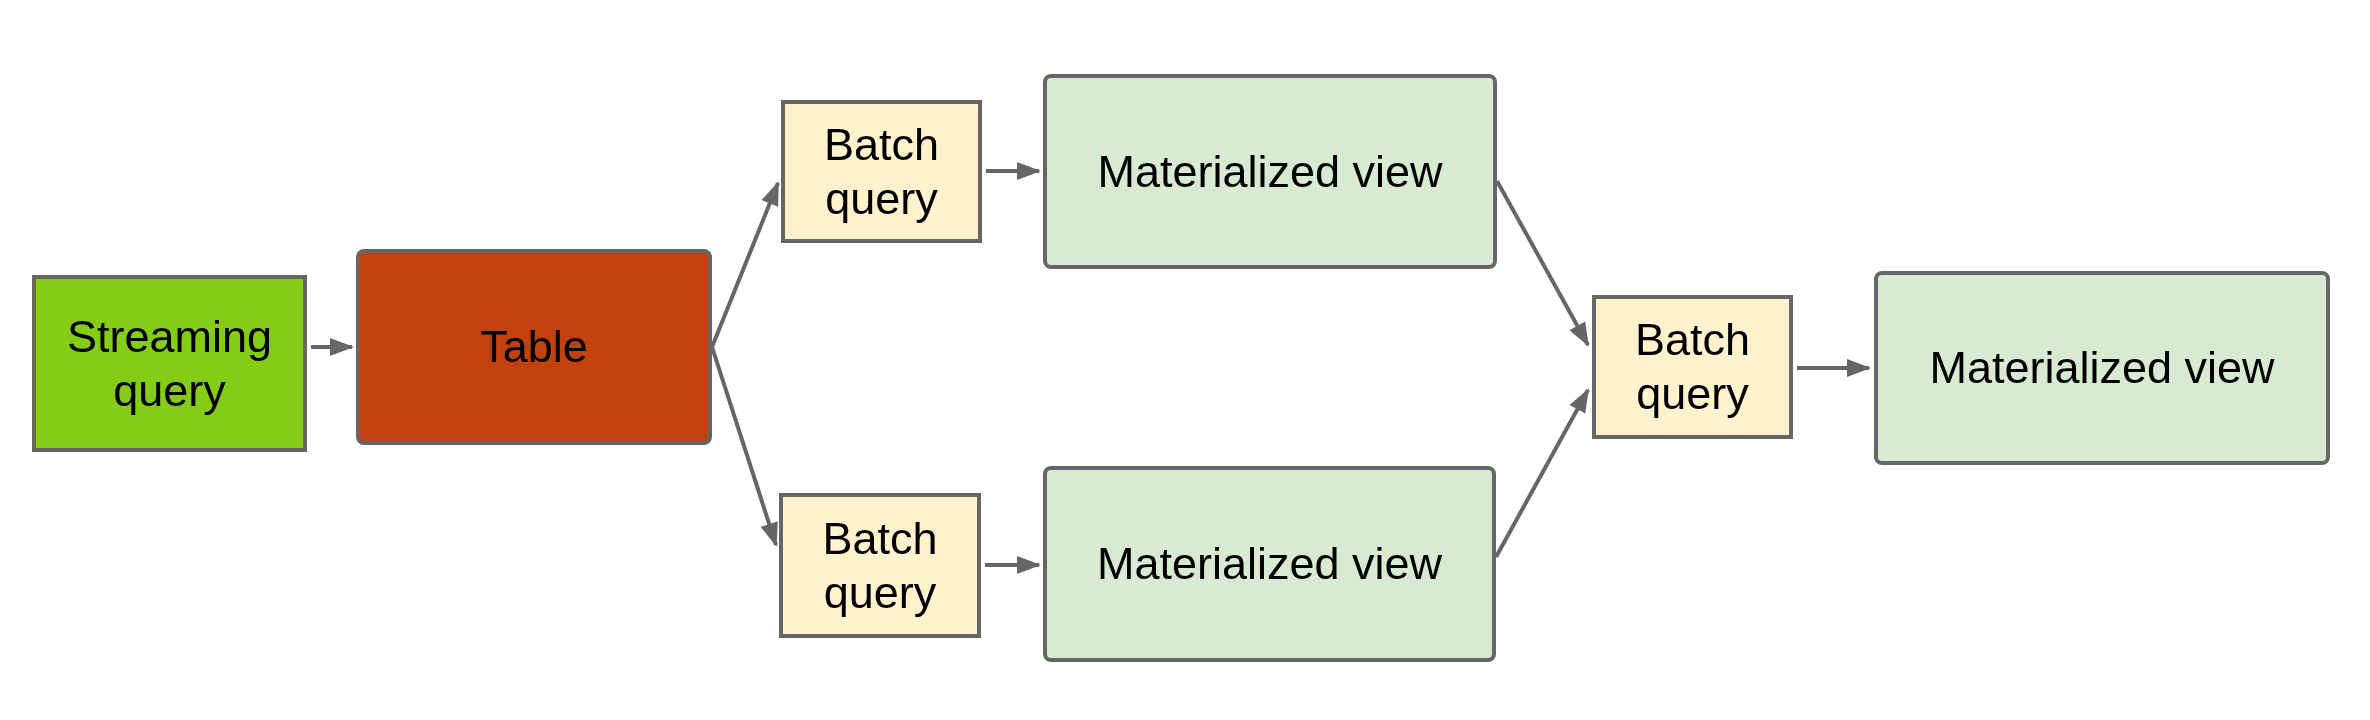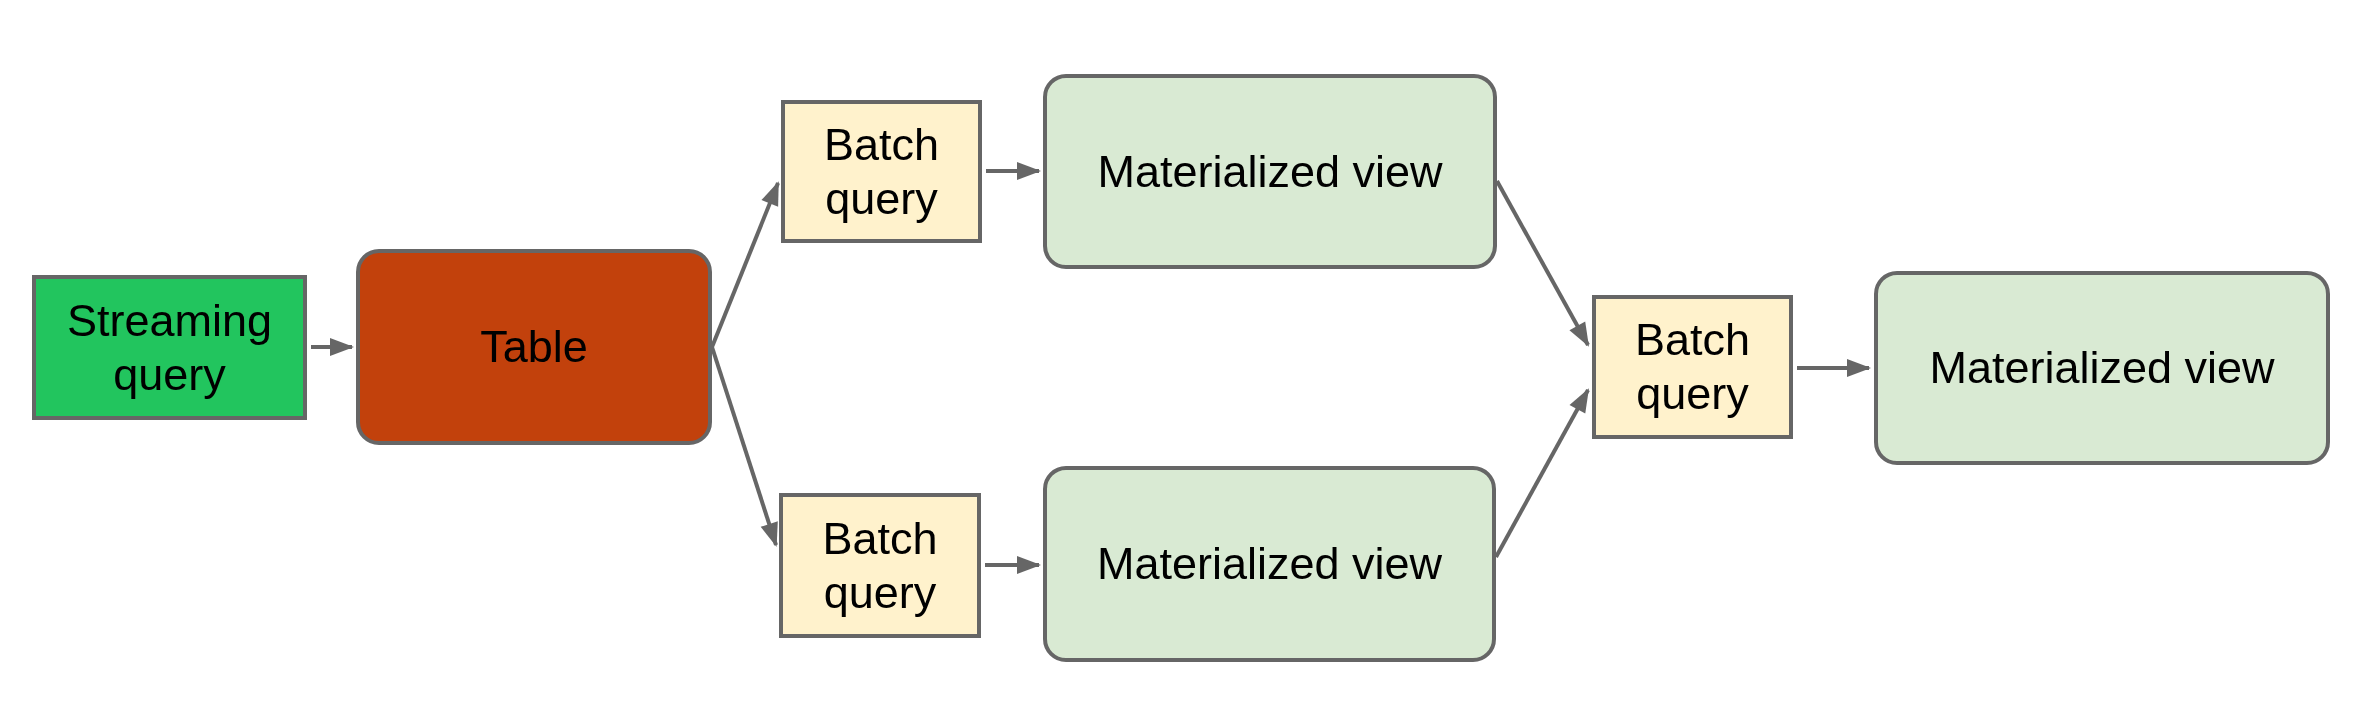--- a/index.html
+++ b/index.html
@@ -32,21 +32,21 @@
     position: absolute;
     box-sizing: border-box;
     border: 4px solid #666666;
     background: #fff2cc;
     display: flex;
     align-items: center;
     justify-content: center;
     text-align: center;
   }
   .node.rounded {
-    border-radius: 23px;
+    border-radius: 8px;
     background: #d9ead3;
   }
   .label {
     font-size: 45px;
     line-height: 1.2;
     color: #000000;
     padding: 0 10px;
   }
 </style>
 </head>
@@ -63,21 +63,21 @@
     <line class="edge" x1="311" y1="347" x2="352" y2="347" marker-end="url(#arrowhead)" style="stroke: rgb(102, 102, 102);"></line>
     <line class="edge" x1="712" y1="347" x2="778" y2="183" marker-end="url(#arrowhead)" style="stroke: rgb(102, 102, 102);"></line>
     <line class="edge" x1="712" y1="347" x2="776" y2="545" marker-end="url(#arrowhead)" style="stroke: rgb(102, 102, 102);"></line>
     <line class="edge" x1="986" y1="171" x2="1039" y2="171" marker-end="url(#arrowhead)" style="stroke: rgb(102, 102, 102);"></line>
     <line class="edge" x1="985" y1="565" x2="1039" y2="565" marker-end="url(#arrowhead)" style="stroke: rgb(102, 102, 102);"></line>
     <line class="edge" x1="1497" y1="181" x2="1588" y2="345" marker-end="url(#arrowhead)" style="stroke: rgb(102, 102, 102);"></line>
     <line class="edge" x1="1496" y1="557" x2="1588" y2="390" marker-end="url(#arrowhead)" style="stroke: rgb(102, 102, 102);"></line>
     <line class="edge" x1="1797" y1="368" x2="1869" y2="368" marker-end="url(#arrowhead)" style="stroke: rgb(102, 102, 102);"></line>
   </svg>
 
-  <div class="node" style="left: 32px; top: 275px; width: 275px; height: 145px; background-color: #22c55e; border-color: rgb(102, 102, 102);">
+  <div class="node" style="left: 32px; top: 275px; width: 275px; height: 177px; background-color: #84cc16; border-color: rgb(102, 102, 102);">
     <span class="label" style="color: rgb(0, 0, 0);">Streaming query</span>
   </div>
 
   <div class="node rounded" style="left: 356px; top: 249px; width: 356px; height: 196px; background-color: #c2410c; border-color: rgb(102, 102, 102);">
     <span class="label" style="color: rgb(0, 0, 0);">Table</span>
   </div>
 
   <div class="node" style="left: 781px; top: 100px; width: 201px; height: 143px; background-color: rgb(255, 242, 204); border-color: rgb(102, 102, 102);">
     <span class="label" style="color: rgb(0, 0, 0);">Batch query</span>
   </div>

